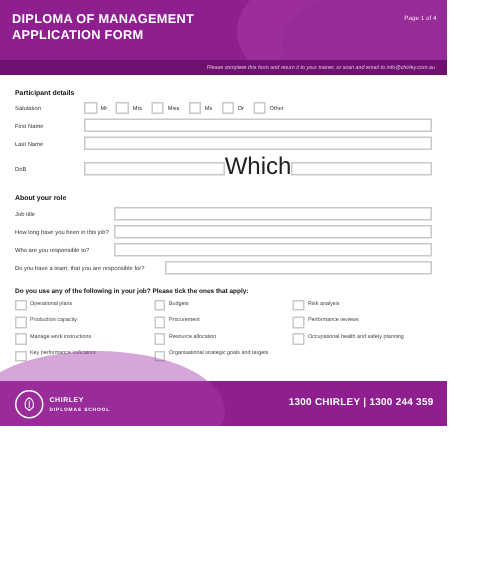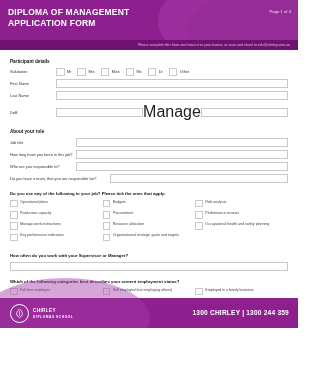--- a/index.html
+++ b/index.html
@@ -1,17 +1,17 @@
 <!DOCTYPE html>
 <html><head>
 <meta charset="utf-8">
 <style>
   html,body{margin:0;padding:0;background:#fff;}
   body{width:298px;height:386px;font-family:"Liberation Sans",sans-serif;color:#222;}
-  .page{width:298px;height:328px;position:relative;overflow:hidden;background:#fff;}
+  .page{width:298px;height:284px;position:relative;overflow:hidden;background:#fff;}
 
   
   .header{position:relative;height:40px;background:#8e1f8f;overflow:hidden;}
   .header .wave{position:absolute;right:-10px;top:-24px;width:150px;height:90px;border-radius:50%;background:#a63aa8;opacity:.55;}
   .header .wave2{position:absolute;right:-40px;top:-10px;width:150px;height:80px;border-radius:50%;background:#7a1a7d;opacity:.5;}
   .header .title{position:absolute;left:8px;top:7px;color:#fff;font-size:8.5px;font-weight:bold;line-height:10.5px;letter-spacing:.2px;}
   .header .pagenum{position:absolute;right:7px;top:9px;color:#f0d9f2;font-size:4.2px;}
   .subbar{height:10px;background:#6f116f;position:relative;}
   .subbar .note{position:absolute;right:8px;top:2.5px;color:#e3bfe6;font-size:3.6px;font-style:italic;}
 
@@ -108,21 +108,21 @@
     </div>
 
     <div class="fullrow">
       <div class="flabel">Last Name</div>
       <div class="linebox"></div>
     </div>
 
     <div class="fullrow">
       <div class="flabel">DoB</div>
       <div class="linebox" style="flex:1;"></div>
-      <div class="midlabel">Manage</div>
+      <div class="midlabel">Which</div>
       <div class="linebox" style="flex:1;"></div>
     </div>
 
     <div class="sec-title mt">About your role</div>
 
     <div class="fullrow">
       <div class="flabel" style="width:66px;flex:0 0 66px;">Job title</div>
       <div class="linebox"></div>
     </div>
     <div class="fullrow">

